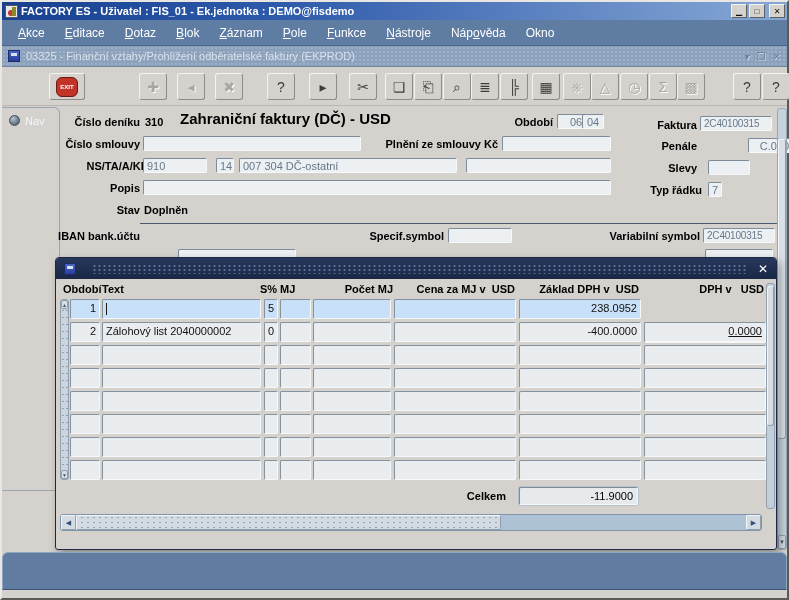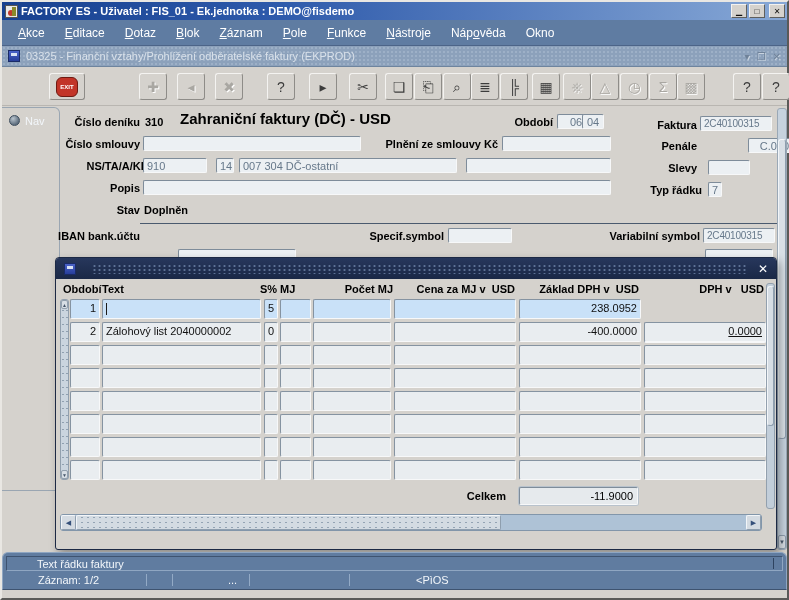--- a/index.html
+++ b/index.html
@@ -384,29 +384,16 @@
 
       <div class="hscroll">
         <div class="arrbtn" style="left:0">◀</div>
         <div class="thumb"></div>
         <div class="arrbtn" style="right:0">▶</div>
       </div>
     </div>
   </div>
 
   <div class="statusbar">
-    <div class="msgline">
-      <span>Text řádku faktury</span>
-      <span class="endtick"></span>
-    </div>
-    <div class="sline2">
-      <span style="left:32px">Záznam: 1/2</span>
-      <div class="tick" style="left:140px"></div>
-      <div class="tick" style="left:166px"></div>
-      <span style="left:222px">...</span>
-      <div class="tick" style="left:243px"></div>
-      <div class="tick" style="left:343px"></div>
-      <span style="left:410px">&lt;PìOS</span>
-    </div>
   </div>
 
   <div class="bottom-filler"></div>
 </div>
 
 </body></html>

